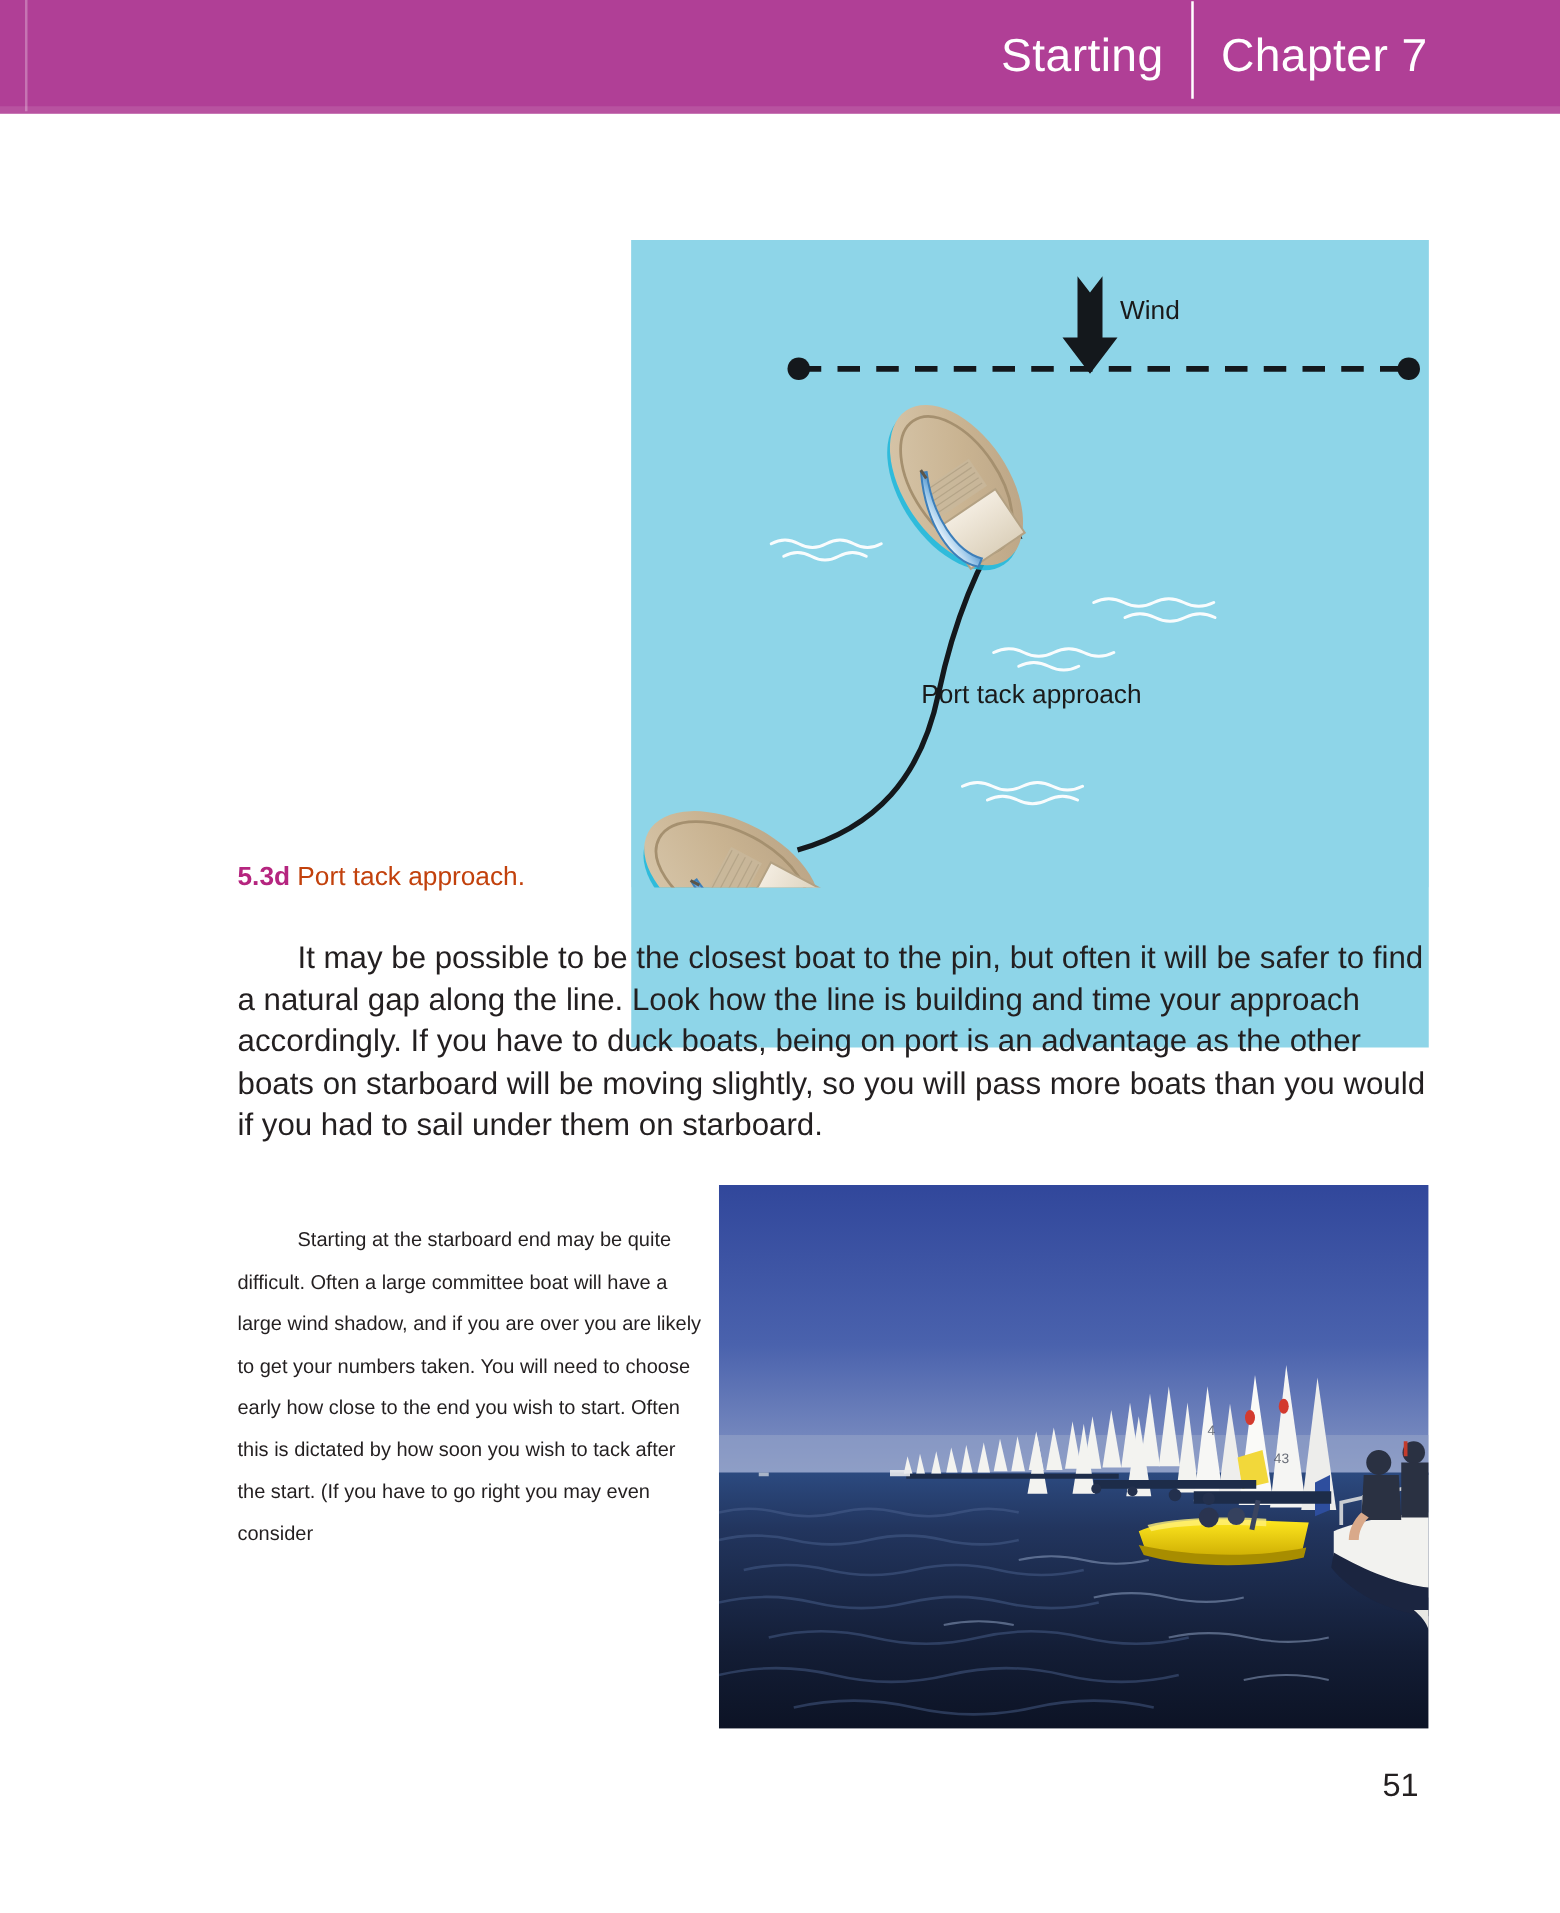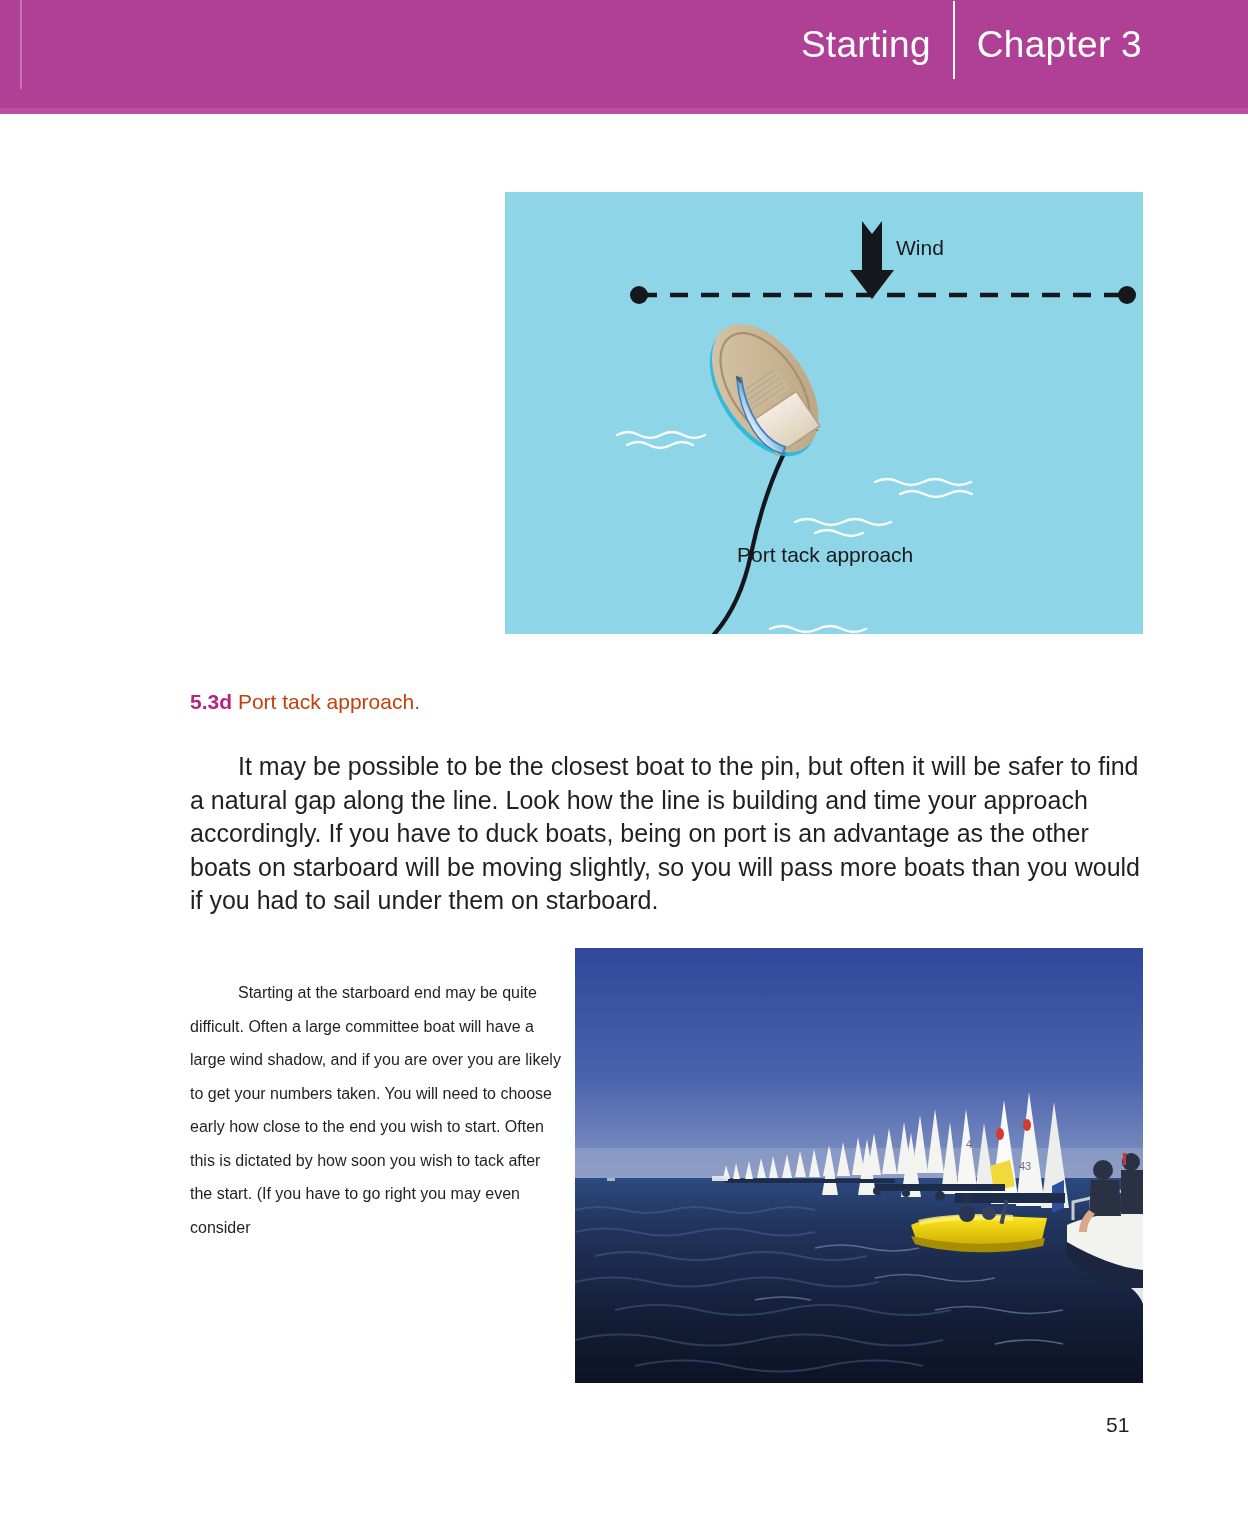--- a/index.html
+++ b/index.html
@@ -16,21 +16,21 @@
     position: relative;
     width: 1248px;
     height: 1530px;
     background: #ffffff;
   }
 
   
   .header-band {
     position: absolute;
     left: 0; top: 0;
-    width: 1248px; height: 114px;
+    width: 1248px; height: 91px;
     background: #b03f96;
   }
   .header-band::after {
     content: "";
     position: absolute;
     left: 0; bottom: 0;
     width: 100%; height: 6px;
     background: rgba(255,255,255,0.10);
   }
   .header-hairline {
@@ -70,21 +70,21 @@
     letter-spacing: 0.3px;
     line-height: 1;
     padding-left: 22px;
     white-space: nowrap;
   }
 
   
   .diagram {
     position: absolute;
     left: 505px; top: 192px;
-    width: 638px; height: 442px;
+    width: 638px; height: 646px;
     background: #8ed5e8;
     overflow: hidden;
   }
   .diagram svg { display: block; width: 638px; height: 518px; }
 
   .diagram-label {
     font-family: "Liberation Sans", sans-serif;
     font-size: 21px;
     fill: #1a1a1a;
   }
@@ -138,35 +138,35 @@
     overflow: hidden;
   }
   .photo svg { display: block; width: 568px; height: 435px; }
 
   
   .page-number {
     position: absolute;
     left: 1106px; top: 1413px;
     width: 40px;
     text-align: left;
-    font-size: 21px;
+    font-size: 26px;
     color: #231f20;
   }
 </style>
 </head>
 <body>
 
 <div id="page">
 
   <div class="header-band">
     <div class="header-hairline"></div>
     <div class="header-titles">
       <span class="header-chapter-name">Starting</span>
       <span class="header-divider"></span>
-      <span class="header-chapter-num">Chapter 3</span>
+      <span class="header-chapter-num">Chapter 7</span>
     </div>
   </div>
 
   <div class="diagram">
     <svg viewBox="0 0 638 518" xmlns="http://www.w3.org/2000/svg">
       <defs>
         <linearGradient id="hullGrad" x1="0" y1="0" x2="1" y2="1">
           <stop offset="0%" stop-color="#d9c9ae"></stop>
           <stop offset="55%" stop-color="#c9b391"></stop>
           <stop offset="100%" stop-color="#b7a183"></stop>

